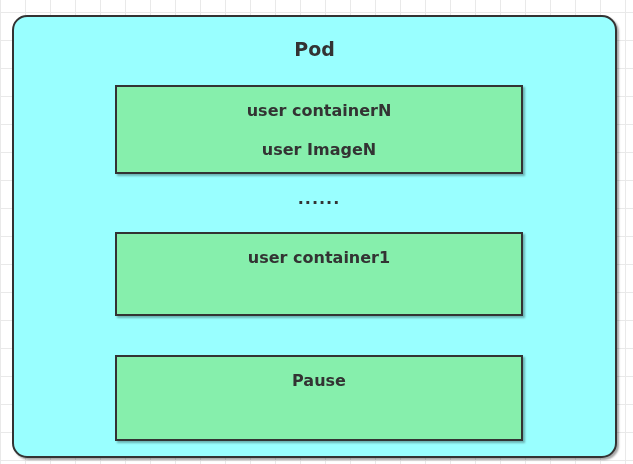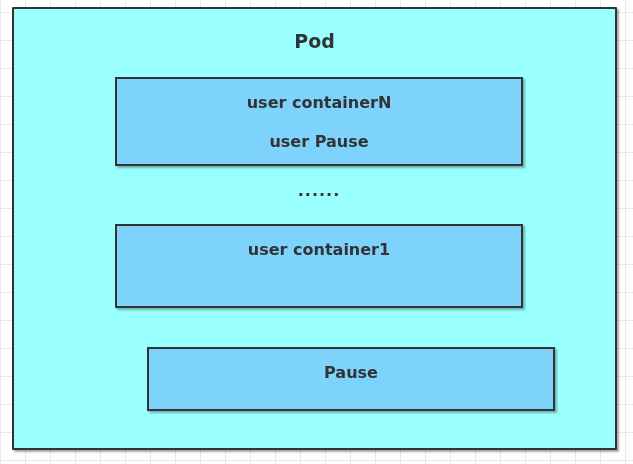--- a/index.html
+++ b/index.html
@@ -15,61 +15,61 @@
     background-color: #ffffff;
     background-image:
       linear-gradient(to right, #e9e9e9 1px, transparent 1px),
       linear-gradient(to bottom, #e9e9e9 1px, transparent 1px);
     background-size: 25px 28px;
     background-position: 0px 12px;
   }
   .pod {
     position: absolute;
     left: 12px;
-    top: 7px;
+    top: 15px;
     width: 605px;
     height: 443px;
     background: #99ffff;
     border: 2px solid #333333;
-    border-radius: 1px;
+    border-radius: 15px;
     box-shadow: 2px 2px 2px rgba(0,0,0,0.35);
   }
   .pod-title {
     position: absolute;
     top: 21px;
     left: 0;
     width: 100%;
     text-align: center;
     font-size: 19px;
     font-weight: 700;
     color: #333333;
   }
   .cbox {
     position: absolute;
     left: 101px;
     width: 408px;
-    background: #7dd3fc;
+    background: #86efac;
     border: 2px solid #333333;
     box-shadow: 2px 2px 2px rgba(0,0,0,0.3);
     display: flex;
     flex-direction: column;
     justify-content: space-between;
     padding: 14px 6px 12px 6px;
     text-align: center;
   }
   .cbox .cline {
     font-size: 16px;
     font-weight: 700;
     color: #333333;
     line-height: 20px;
     white-space: nowrap;
   }
   .box-n  { top: 68px;  height: 89px; }
   .box-1  { top: 215px; height: 84px; }
-  .box-p  { top: 338px; height: 64px; margin-left: 32px; }
+  .box-p  { top: 338px; height: 86px; }
   .ellipsis {
     position: absolute;
     top: 172px;
     left: 101px;
     width: 408px;
     text-align: center;
     font-size: 16px;
     font-weight: 700;
     color: #333333;
     letter-spacing: 1px;
@@ -77,21 +77,21 @@
 </style>
 </head>
 <body>
 
 <div class="canvas">
   <div class="pod">
     <div class="pod-title">Pod</div>
 
     <div class="cbox box-n">
       <div class="cline">user containerN</div>
-      <div class="cline">user Pause</div>
+      <div class="cline">user ImageN</div>
     </div>
 
     <div class="ellipsis">......</div>
 
     <div class="cbox box-1">
       <div class="cline">user container1</div>
     </div>
 
     <div class="cbox box-p">
       <div class="cline">Pause</div>

